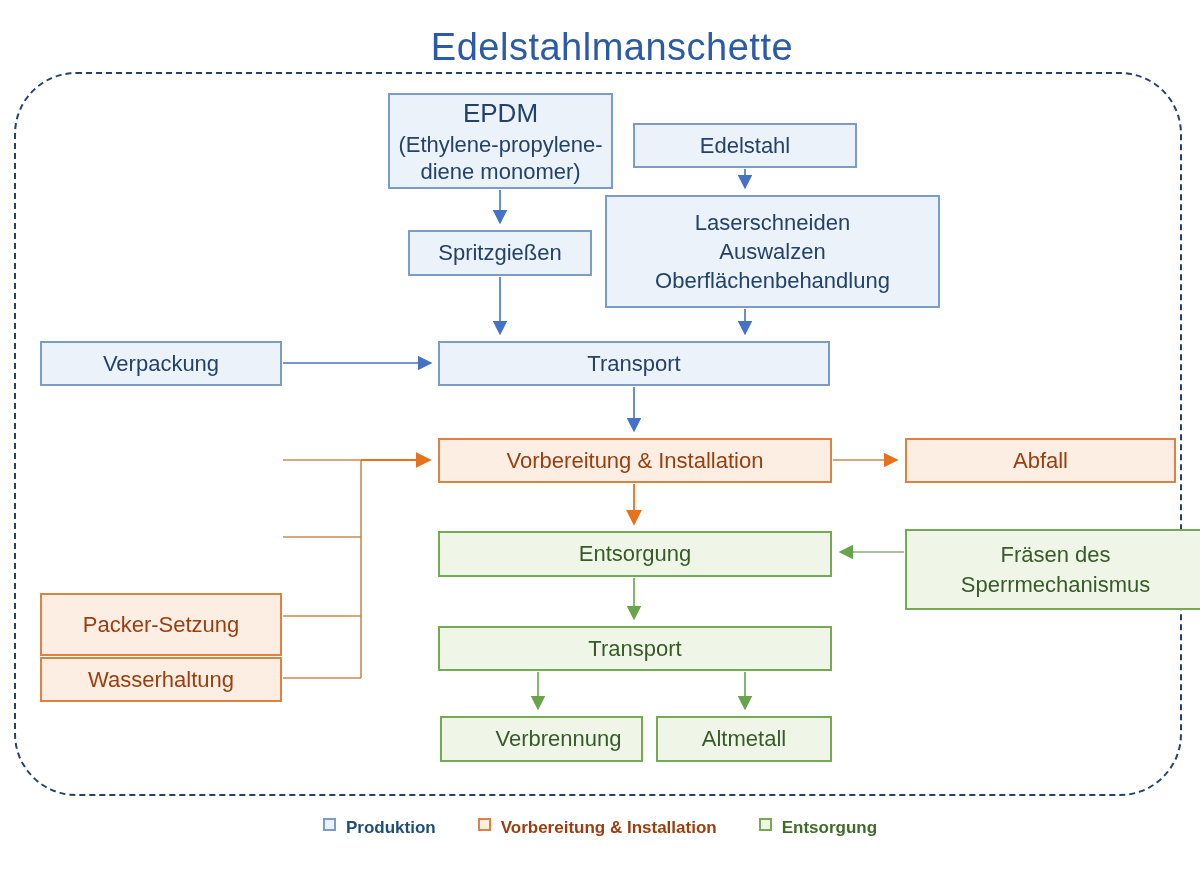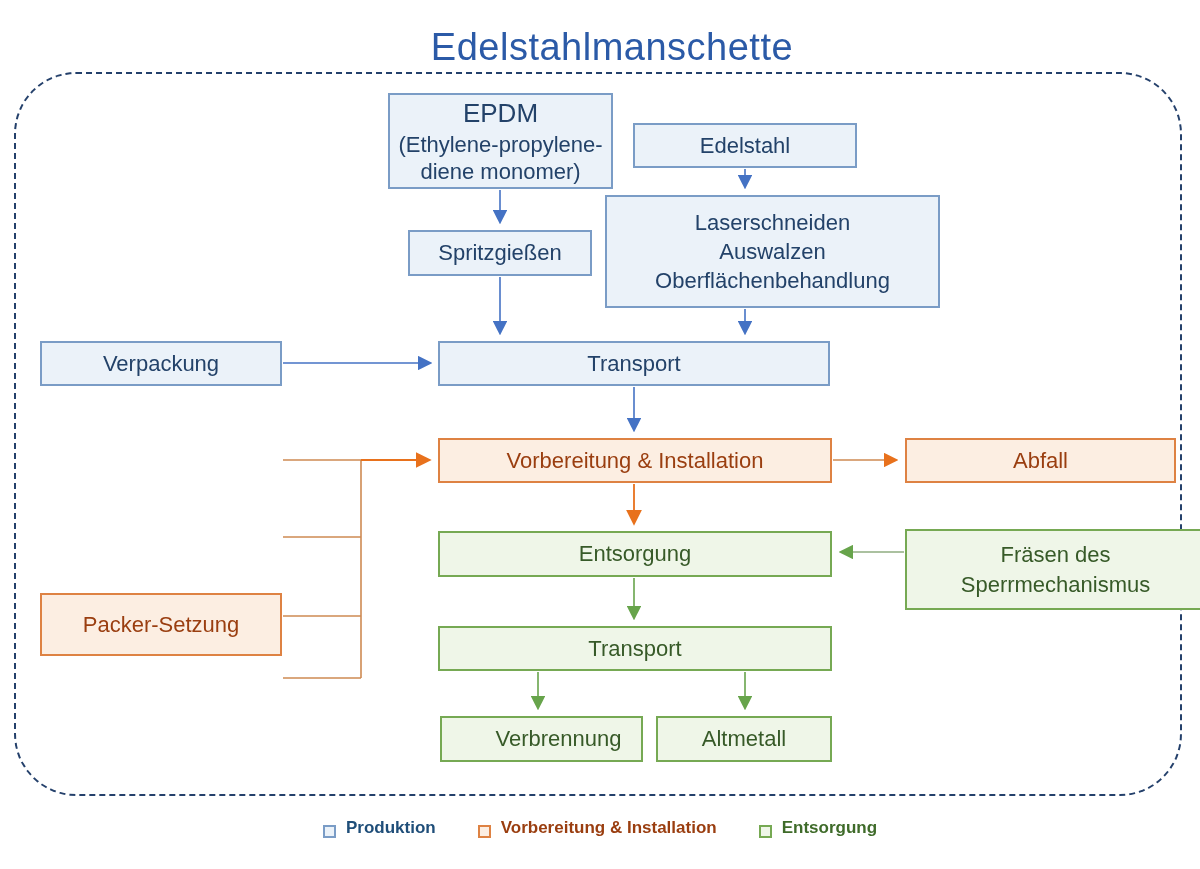--- a/index.html
+++ b/index.html
@@ -22,21 +22,21 @@
   }
   .box.prod{background:var(--production-fill);border-color:var(--production-border);color:var(--production-text);}
   .box.inst{background:var(--installation-fill);border-color:var(--installation-border);color:var(--installation-text);}
   .box.disp{background:var(--disposal-fill);border-color:var(--disposal-border);color:var(--disposal-text);}
   .box .big{font-size:26px;}
   .box .small{font-size:22px;line-height:1.25;}
   .legend{
     position:absolute;left:0;top:818px;width:100%;
     display:flex;justify-content:center;align-items:center;gap:42px;
   }
-  .legend-item{display:flex;align-items:flex-end;gap:10px;}
+  .legend-item{display:flex;align-items:flex-start;gap:10px;}
   .swatch{width:13px;height:13px;box-sizing:border-box;border:2px solid;display:inline-block;}
   .swatch.prod{background:var(--production-fill);border-color:var(--production-border);}
   .swatch.inst{background:var(--installation-fill);border-color:var(--installation-border);}
   .swatch.disp{background:var(--disposal-fill);border-color:var(--disposal-border);}
   .legend-label{font-size:17px;font-weight:700;}
   .legend-label.prod{color:var(--legend-production);}
   .legend-label.inst{color:var(--legend-installation);}
   .legend-label.disp{color:var(--legend-disposal);}
   .arrow-blue{stroke:var(--arrow-blue);stroke-width:1.6;fill:none;}
   .arrow-orange{stroke:var(--arrow-orange);stroke-width:1.8;fill:none;}
@@ -126,20 +126,23 @@
 
   <div class="box inst" style="left:905px;top:438px;width:271px;height:45px;">
     <span>Abfall</span>
   </div>
 
 
   <div class="box inst" style="left:40px;top:593px;width:242px;height:63px;align-items:center;">
     <span>Packer-Setzung</span>
   </div>
 
+  <div class="box inst" style="left:40px;top:657px;width:242px;height:45px;">
+    <span>Wasserhaltung</span>
+  </div>
 
   <div class="box disp" style="left:438px;top:531px;width:394px;height:46px;">
     <span>Entsorgung</span>
   </div>
 
   <div class="box disp" style="left:905px;top:529px;width:301px;height:81px;">
     <span>Fräsen des</span>
     <span>Sperrmechanismus</span>
   </div>
 

